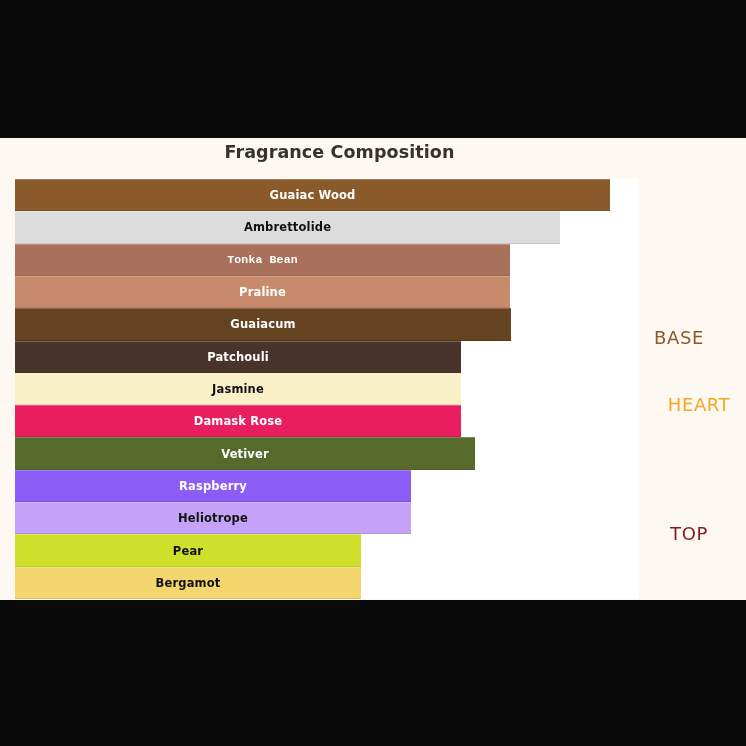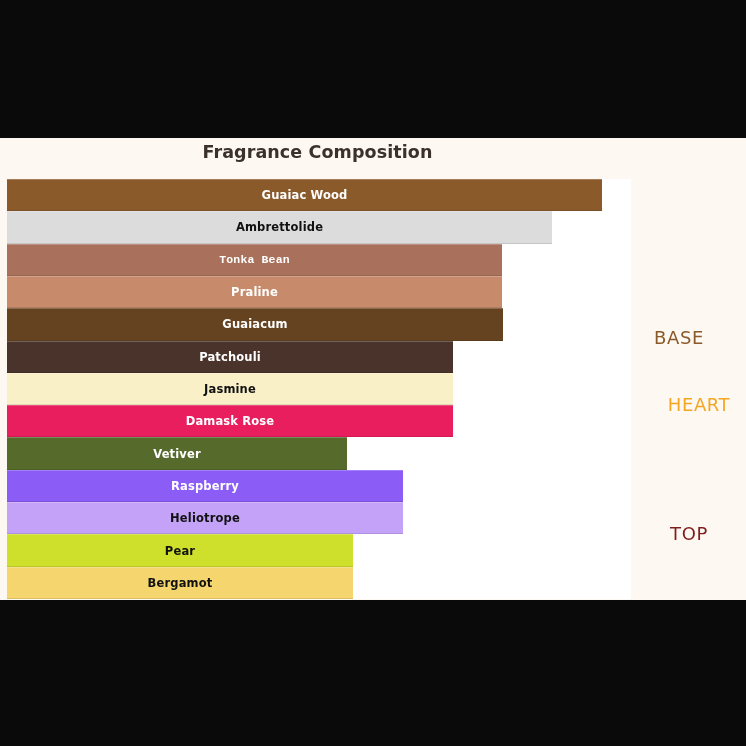--- a/index.html
+++ b/index.html
@@ -24,36 +24,37 @@
     position: absolute;
     left: 0;
     top: 138px;
     width: 746px;
     height: 462px;
     background: #fdf8f2;
   }
   
   #plot-area {
     position: absolute;
-    left: 7px;
+    left: 15px;
     top: 41px;            
     width: 624px;         
     height: 420px;        
     background: #ffffff;
   }
   #chart-title {
     position: absolute;
     left: 0;
     top: 4px;
     width: 635px;
     text-align: center;
     font-size: 17.5px;
     font-weight: bold;
     color: #3a302c;
     letter-spacing: 0.1px;
+    padding-left: 22px;
   }
   .bar {
     position: absolute;
     left: 0;
     box-sizing: border-box;
     border-top: 1px solid rgba(255,255,255,0.22);
     border-bottom: 1px solid rgba(0,0,0,0.10);
     display: flex;
     align-items: center;
     justify-content: center;
@@ -103,21 +104,21 @@
           </div>
           <div class="bar" style="top: 161.538px; height: 32.3077px; width: 446px; background: rgb(74, 51, 43);">
             <span class="bar-label" style="color: rgb(255, 255, 255);">Patchouli</span>
           </div>
           <div class="bar" style="top: 193.846px; height: 32.3077px; width: 446px; background: rgb(250, 240, 200);">
             <span class="bar-label" style="color: rgb(17, 17, 17);">Jasmine</span>
           </div>
           <div class="bar" style="top: 226.154px; height: 32.3077px; width: 446px; background: rgb(233, 30, 95);">
             <span class="bar-label" style="color: rgb(255, 255, 255);">Damask Rose</span>
           </div>
-          <div class="bar" style="top: 258.462px; height: 32.3077px; width: 340px; background: rgb(86, 107, 43);">
+          <div class="bar" style="top: 258.462px; height: 32.3077px; width: 460px; background: rgb(86, 107, 43);">
             <span class="bar-label" style="color: rgb(255, 255, 255);">Vetiver</span>
           </div>
           <div class="bar" style="top: 290.769px; height: 32.3077px; width: 396px; background: #8b5cf6;">
             <span class="bar-label" style="color: rgb(255, 255, 255);">Raspberry</span>
           </div>
           <div class="bar" style="top: 323.077px; height: 32.3077px; width: 396px; background: rgb(196, 162, 247);">
             <span class="bar-label" style="color: rgb(17, 17, 17);">Heliotrope</span>
           </div>
           <div class="bar" style="top: 355.385px; height: 32.3077px; width: 346px; background: rgb(206, 224, 44);">
             <span class="bar-label" style="color: rgb(17, 17, 17);">Pear</span>

